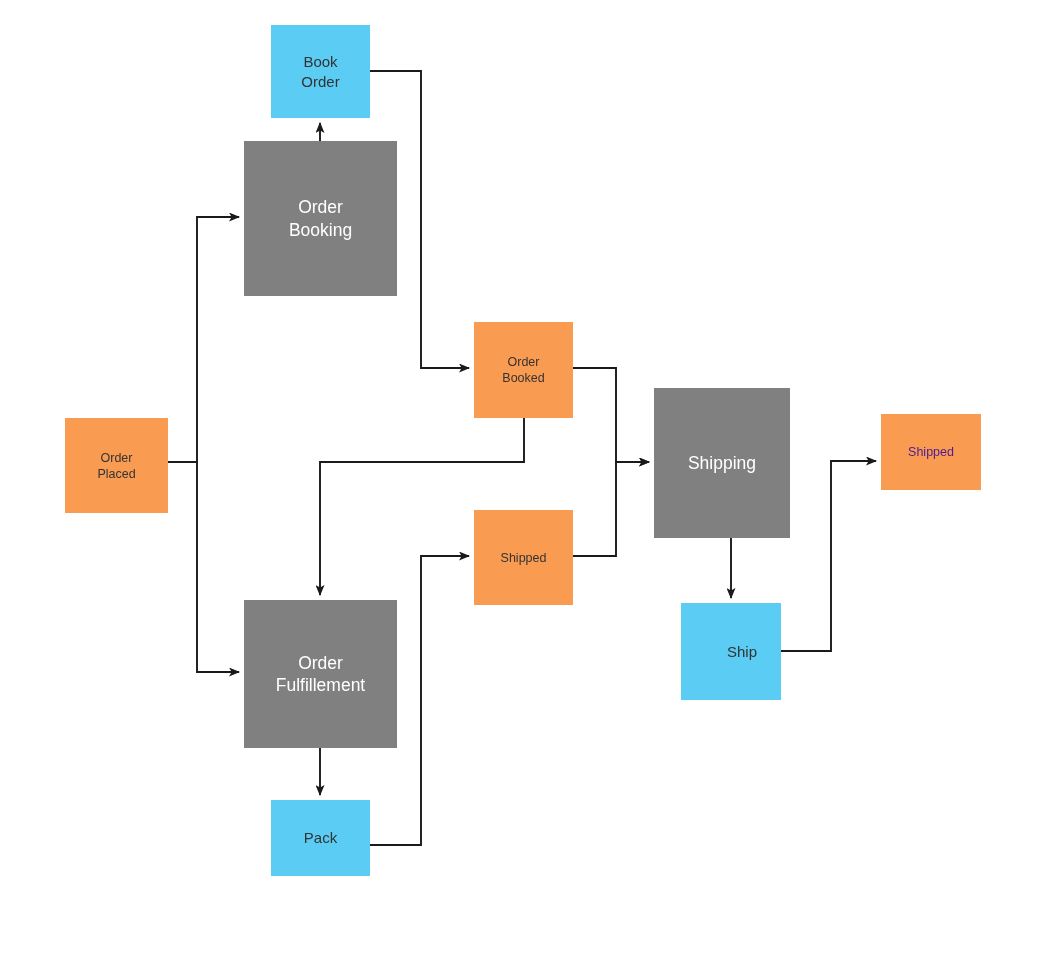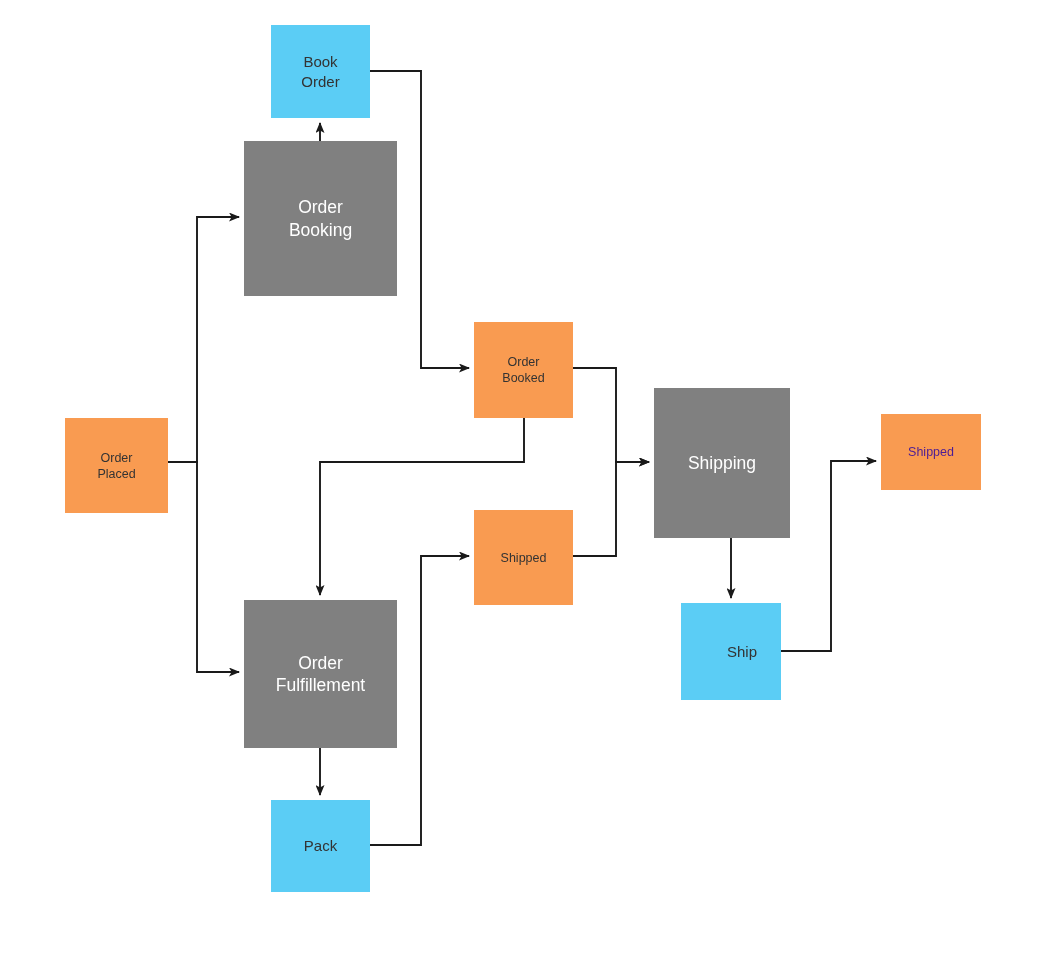--- a/index.html
+++ b/index.html
@@ -91,19 +91,19 @@
 Order</span></div>
       <div class="node process" style="left: 244px; top: 141px; width: 153px; height: 155px; background: rgb(128, 128, 128); color: rgb(255, 255, 255);"><span class="node-label">Order
 Booking</span></div>
       <div class="node state" style="left: 65px; top: 418px; width: 103px; height: 95px; background: rgb(249, 155, 81); color: rgb(51, 51, 51);"><span class="node-label">Order
 Placed</span></div>
       <div class="node state" style="left: 474px; top: 322px; width: 99px; height: 96px; background: rgb(249, 155, 81); color: rgb(51, 51, 51);"><span class="node-label">Order
 Booked</span></div>
       <div class="node state" style="left: 474px; top: 510px; width: 99px; height: 95px; background: rgb(249, 155, 81); color: rgb(51, 51, 51);"><span class="node-label">Shipped</span></div>
       <div class="node process" style="left: 244px; top: 600px; width: 153px; height: 148px; background: rgb(128, 128, 128); color: rgb(255, 255, 255);"><span class="node-label">Order
 Fulfillement</span></div>
-      <div class="node event" style="left: 271px; top: 800px; width: 99px; height: 92px; background: rgb(91, 205, 245); color: rgb(51, 51, 51);"><span class="node-label">Pack</span></div>
+      <div class="node event" style="left: 271px; top: 800px; width: 99px; height: 76px; background: rgb(91, 205, 245); color: rgb(51, 51, 51);"><span class="node-label">Pack</span></div>
       <div class="node process" style="left: 654px; top: 388px; width: 136px; height: 150px; background: rgb(128, 128, 128); color: rgb(255, 255, 255);"><span class="node-label">Shipping</span></div>
       <div class="node event" style="left: 681px; top: 603px; width: 100px; height: 97px; background: rgb(91, 205, 245); color: rgb(51, 51, 51); padding-left: 22px;"><span class="node-label">Ship</span></div>
       <div class="node state" style="left: 881px; top: 414px; width: 100px; height: 76px; background: rgb(249, 155, 81); color: #4c1d95; justify-content: center;"><span class="node-label">Shipped</span></div>
     </div>
 
 </div>
 
 </body></html>

